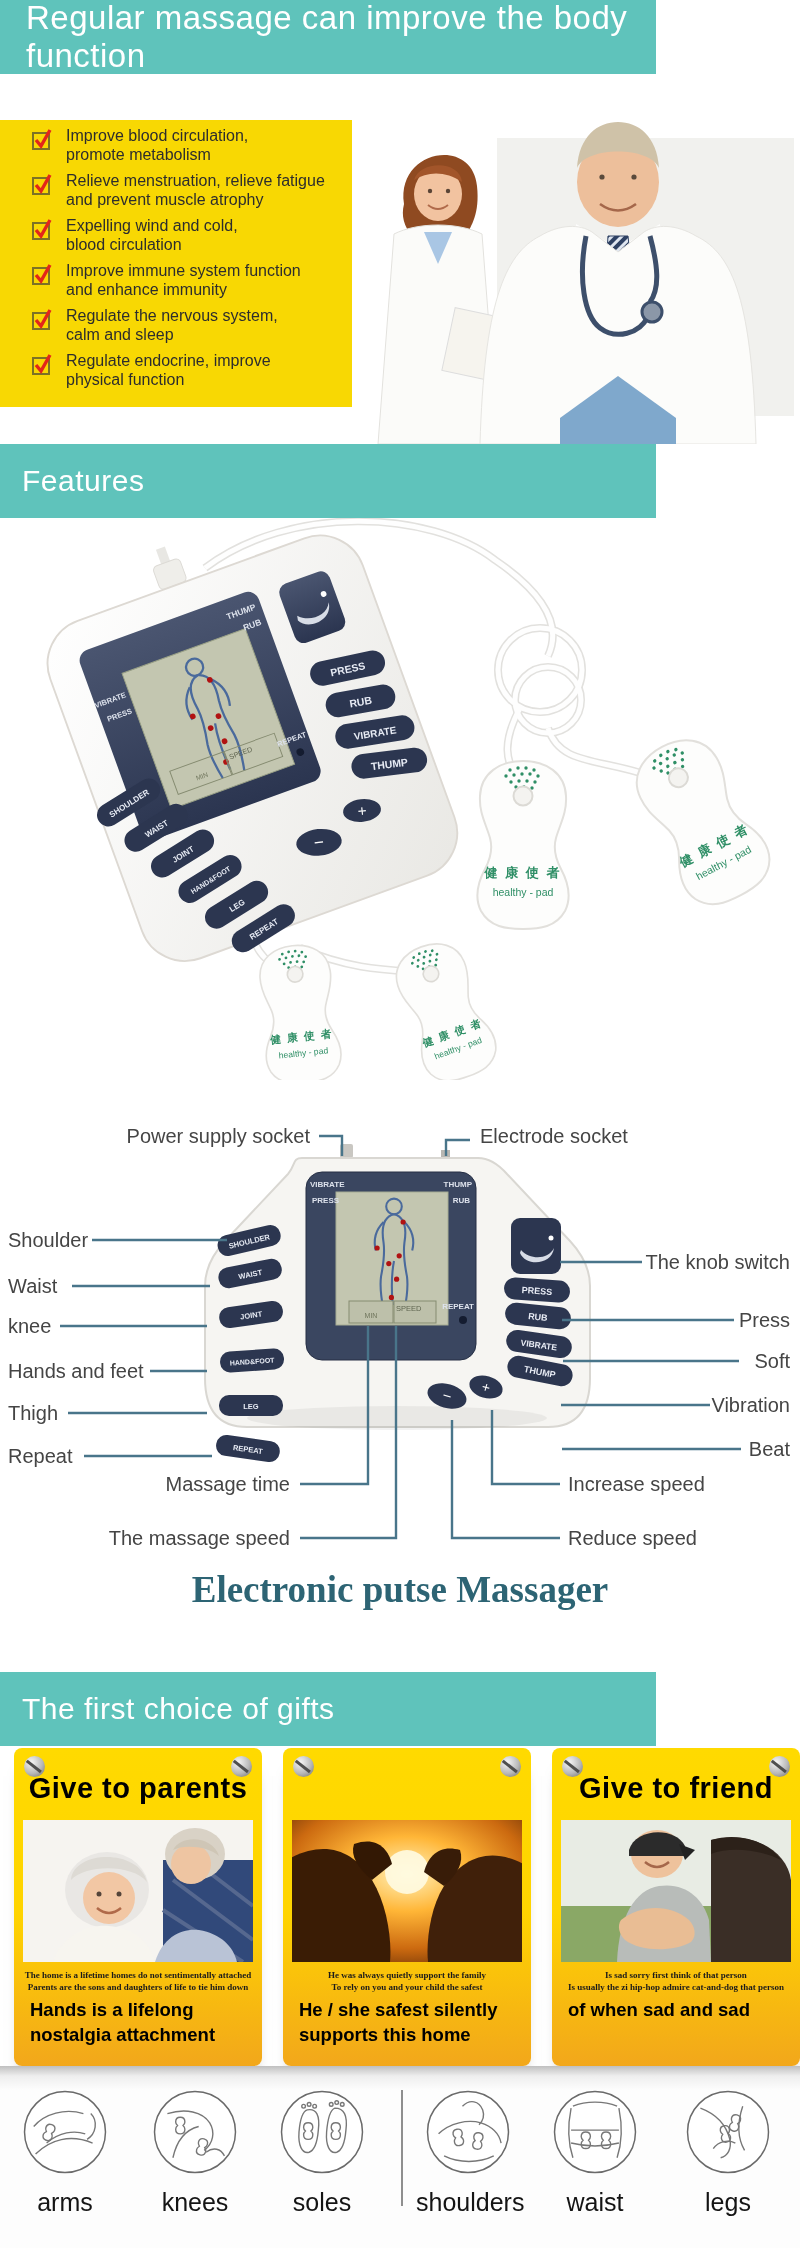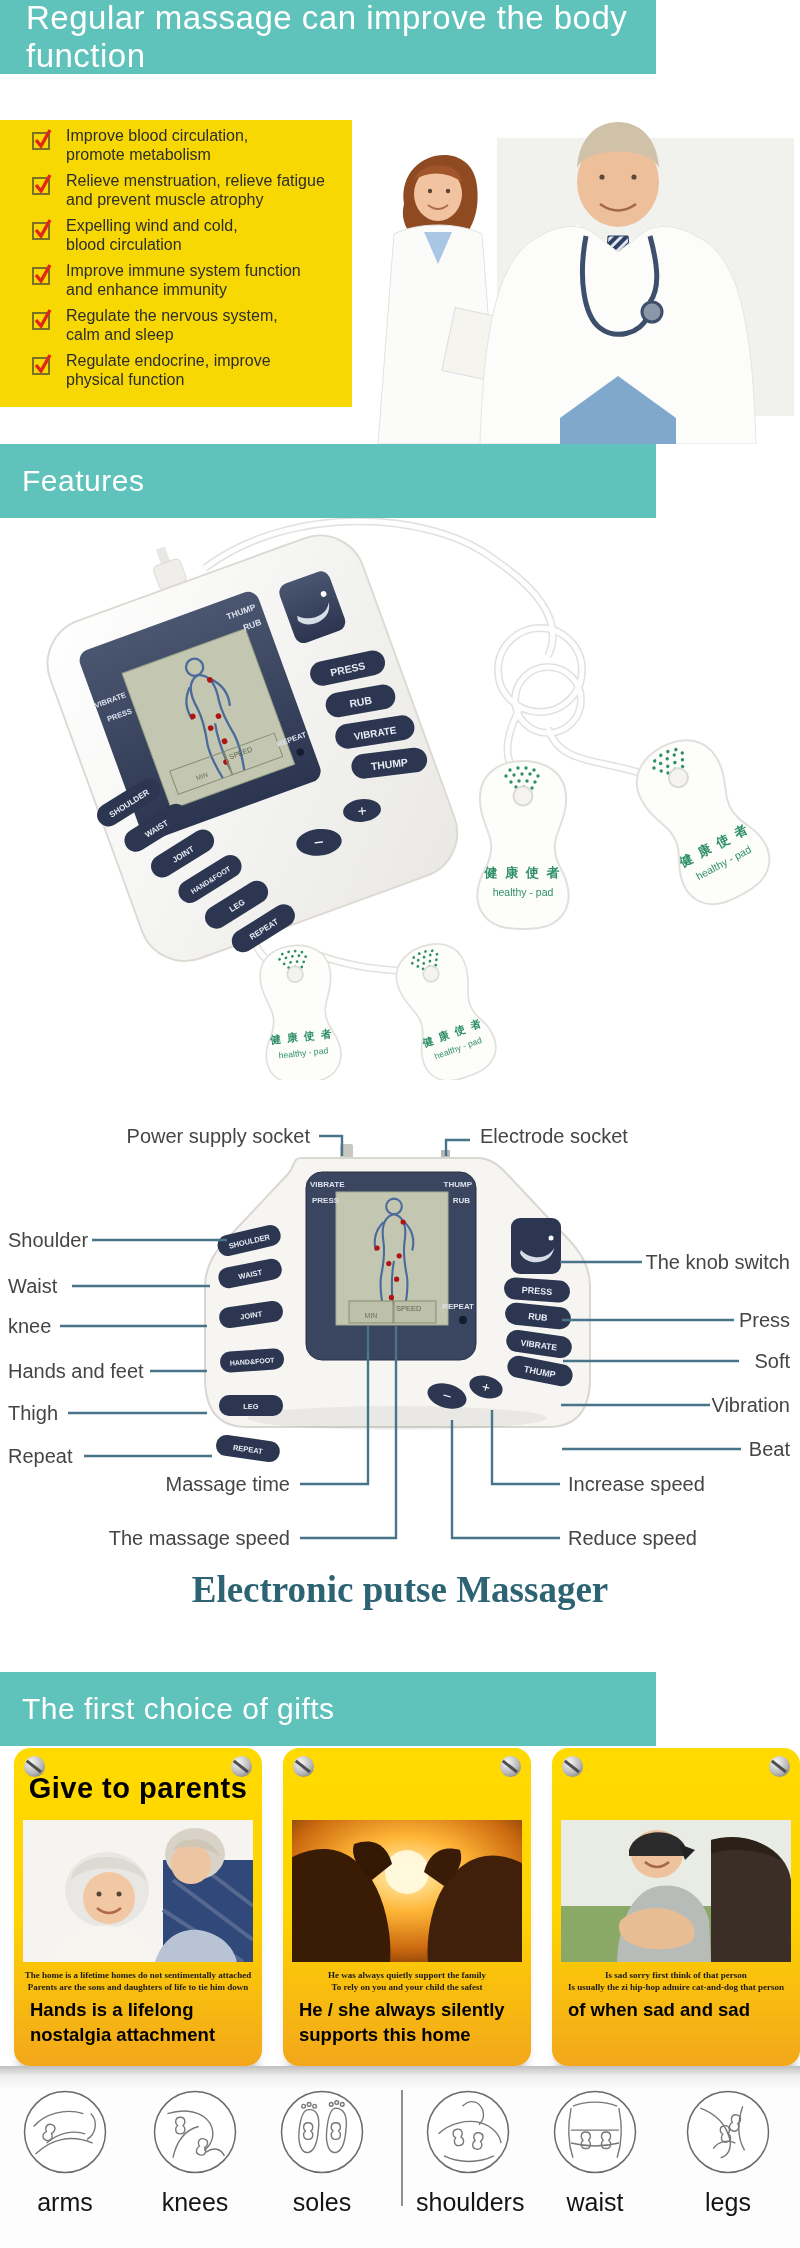--- a/index.html
+++ b/index.html
@@ -16,21 +16,21 @@
             box-sizing:border-box;padding:6px 6px 0 30px}
   .benefit{display:flex;margin-bottom:7px}
   .benefit svg{flex:0 0 24px;margin-right:12px;margin-top:1px}
   .benefit .txt{font-size:16px;line-height:19px;color:#2d2d2d}
   
   .dlabel{position:absolute;font-size:20px;line-height:24px;color:#454545;white-space:nowrap}
   .r{text-align:right}
   #product-title{position:absolute;left:0;top:1568px;width:800px;text-align:center;
      font-family:"Liberation Serif",serif;font-weight:bold;font-size:37px;color:var(--titleColor,#2D6474)}
   
-  .card{position:absolute;top:1748px;width:248px;height:318px;border-radius:16px;
+  .card{position:absolute;top:1748px;width:248px;height:318px;border-radius:8px;
         background:linear-gradient(180deg,var(--cardTop,#FFDA00) 0%,#ffd400 52%,var(--cardBottom,#F2A71B) 100%);
         box-shadow:0 18px 14px -10px rgba(40,40,40,.55)}
   .screw{position:absolute;top:8px;width:21px;height:21px;border-radius:50%;
          background:radial-gradient(circle at 35% 30%,#f7f7f7,#b9b9b9 55%,#6a6a6a)}
   .screw::after{content:"";position:absolute;left:1px;top:9px;width:18px;height:2.5px;background:#4f4f4f;
          transform:rotate(38deg)}
   .card h3{margin:24px 0 0;text-align:center;font-size:29px;font-weight:bold;color:#000;letter-spacing:.5px}
   .cardphoto{position:absolute;left:9px;top:72px;width:230px;height:142px;overflow:hidden;background:#fff}
   .caption{position:absolute;left:0;top:222px;width:100%;text-align:center;
            font-family:"Liberation Serif",serif;font-weight:bold;font-size:9px;line-height:11.5px;color:#1b1b1b}
@@ -454,28 +454,29 @@
         <path d="M235,46 C200,26 172,36 152,66 C138,88 134,122 136,142 L235,142 Z" fill="#40200a"></path>
         <path d="M62,24 C84,16 96,28 100,44 L80,60 C66,48 58,36 62,24 Z" fill="#331804"></path>
         <path d="M168,30 C148,24 136,36 132,52 L152,66 C166,54 172,42 168,30 Z" fill="#381c08"></path>
       </svg>
     </div>
     <div class="caption">
       <div>He was always quietly support the family</div>
       <div>To rely on you and your child the safest</div>
     </div>
     <div class="message">
-      <div>He / she always silently</div>
+      <div>He / she safest silently</div>
       <div>supports this home</div>
     </div>
   </div>
 
   <div class="card" style="left:552px">
     <div class="screw" style="left:10px"></div>
     <div class="screw" style="right:10px"></div>
+    <h3>Give to friend</h3>
     <div class="cardphoto">
       <svg width="230" height="142" viewBox="0 0 230 142">
         <rect width="230" height="142" fill="#e8ece4"></rect>
         <rect y="86" width="230" height="56" fill="#8aa866"></rect>
         <ellipse cx="186" cy="84" rx="26" ry="10" fill="#f2f2f0"></ellipse>
         <ellipse cx="96" cy="34" rx="26" ry="24" fill="#eec29c"></ellipse>
         <path d="M68,30 C74,8 114,6 124,26 L124,36 L68,36 Z" fill="#2b2b2b"></path>
         <path d="M118,24 L134,30 L124,40 Z" fill="#222"></path>
         <path d="M84,42 Q96,52 108,42" stroke="#a5674a" stroke-width="2.5" fill="none"></path>
         <path d="M56,142 C58,96 74,70 98,66 C124,62 142,78 148,100 L150,142 Z" fill="#b8bcb9"></path>

